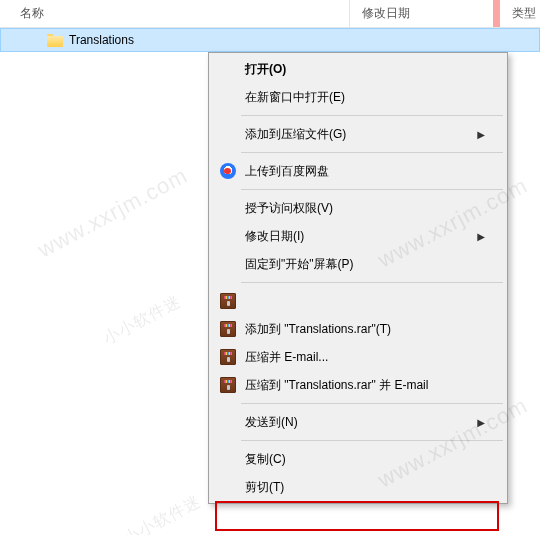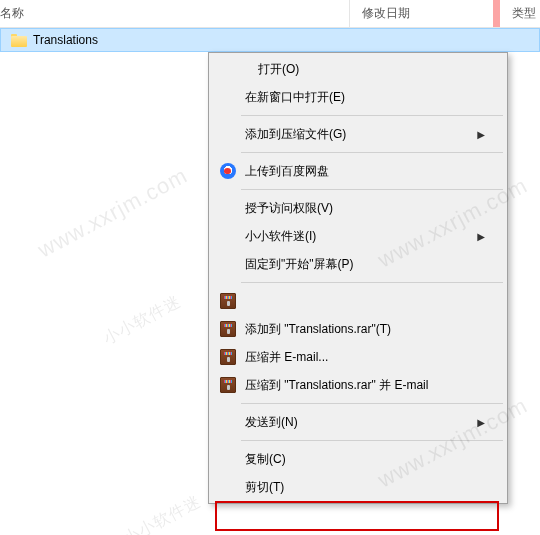--- a/index.html
+++ b/index.html
@@ -1,37 +1,37 @@
 <!DOCTYPE html>
 <html><head>
 <meta charset="utf-8">
 <style>
 * { margin: 0; padding: 0; box-sizing: border-box; font-family: "Microsoft YaHei", "Segoe UI", sans-serif; font-size: 12px; }
 body { background: #fff; width: 540px; height: 535px; overflow: hidden; position: relative; }
 
 .header { display: flex; border-bottom: 1px solid #e5e5e5; height: 28px; align-items: center; color: #555; }
-.col-name { width: 350px; padding-left: 0; border-right: 1px solid #e5e5e5; height: 100%; display: flex; align-items: center; }
+.col-name { width: 350px; padding-left: 20px; border-right: 1px solid #e5e5e5; height: 100%; display: flex; align-items: center; }
 .col-date { width: 150px; padding-left: 12px; border-right: 7px solid #fca5a5; height: 100%; display: flex; align-items: center; font-family: Liberation Serif, serif; }
 .col-type { flex: 1; padding-left: 12px; height: 100%; display: flex; align-items: center; font-family: Liberation Mono, monospace; }
 
 .row { display: flex; align-items: center; height: 24px; background: #cce8ff; border: 1px solid #99d1ff; }
-.row .cell-name { width: 350px; padding-left: 10px; display: flex; align-items: center; gap: 6px; }
+.row .cell-name { width: 350px; padding-left: 10px; display: flex; align-items: center; gap: 6px; margin-left: 36px; }
 .row .cell-date { width: 150px; padding-left: 12px; color: #666; }
 
 .folder-icon { width: 16px; height: 13px; position: relative; }
 .folder-icon::before { content: ""; position: absolute; top: 0; left: 0; width: 6px; height: 3px; background: #ffd869; border-radius: 1px 1px 0 0; }
 .folder-icon::after { content: ""; position: absolute; top: 2px; left: 0; width: 16px; height: 11px; background: linear-gradient(#ffe9a8,#ffcf4b); border-radius: 1px; }
 
 .context-menu { position: absolute; top: 52px; left: 208px; width: 300px; background: #f0f0f0; border: 1px solid #a0a0a0; box-shadow: 3px 3px 6px rgba(0,0,0,.25); padding: 2px; }
 .menu-item { display: flex; align-items: center; height: 28px; padding: 0 20px 0 8px; gap: 8px; color: #000; cursor: default; position: relative; }
 .menu-item .mi-icon { width: 18px; height: 18px; display: flex; align-items: center; justify-content: center; flex-shrink: 0; }
 .menu-item .mi-text { flex: 1; }
 .menu-item .mi-arrow { color: #333; font-size: 10px; }
 .menu-sep { height: 1px; background: #d0d0d0; margin: 4px 2px 4px 30px; }
-.menu-item.bold .mi-text { font-weight: normal; margin-left: 13px; }
+.menu-item.bold .mi-text { font-weight: bold; }
 .highlight-box { position: absolute; border: 2px solid #d40000; pointer-events: none; }
 
 .rar-icon { width: 16px; height: 16px; background: linear-gradient(#8a4a2a,#6a3518); border: 1px solid #5a2d12; border-radius: 1px; position: relative; }
 .rar-icon::before { content: ""; position: absolute; left: 3px; top: 2px; width: 8px; height: 3px; background: repeating-linear-gradient(90deg,#d47,#d47 1px,#4ad 1px,#4ad 2px,#fc4 2px,#fc4 3px); }
 .rar-icon::after { content:""; position:absolute; left:6px; top:7px; width:3px; height:5px; background:#c9c9c9; border-radius:1px; }
 
 .baidu-icon { width:16px; height:16px; border-radius:50%; background:radial-gradient(circle at 50% 45%,#fff 35%,#2878ff 36%); position:relative; }
 .baidu-icon::after { content:""; position:absolute; left:4px; top:5px; width:7px; height:6px; background:#e33; border-radius:50% 50% 40% 40%; }
 
 .watermark { position: absolute; color: rgba(0,0,0,.08); font-size: 22px; transform: rotate(-28deg); pointer-events: none; font-family: Arial, sans-serif; letter-spacing: 1px; }
@@ -75,21 +75,21 @@
       </span>
       <span class="mi-text">上传到百度网盘</span>
     </div>
   <div class="menu-sep"></div>
   <div class="menu-item">
       <span class="mi-icon"></span>
       <span class="mi-text">授予访问权限(V)</span>
     </div>
   <div class="menu-item">
       <span class="mi-icon"></span>
-      <span class="mi-text">小小软件迷(I)</span>
+      <span class="mi-text">修改日期(I)</span>
       <span class="mi-arrow">▶</span>
     </div>
   <div class="menu-item">
       <span class="mi-icon"></span>
       <span class="mi-text">固定到"开始"屏幕(P)</span>
     </div>
   <div class="menu-sep"></div>
   <div class="menu-item">
       <span class="mi-icon">
         <span class="rar-icon"></span>

